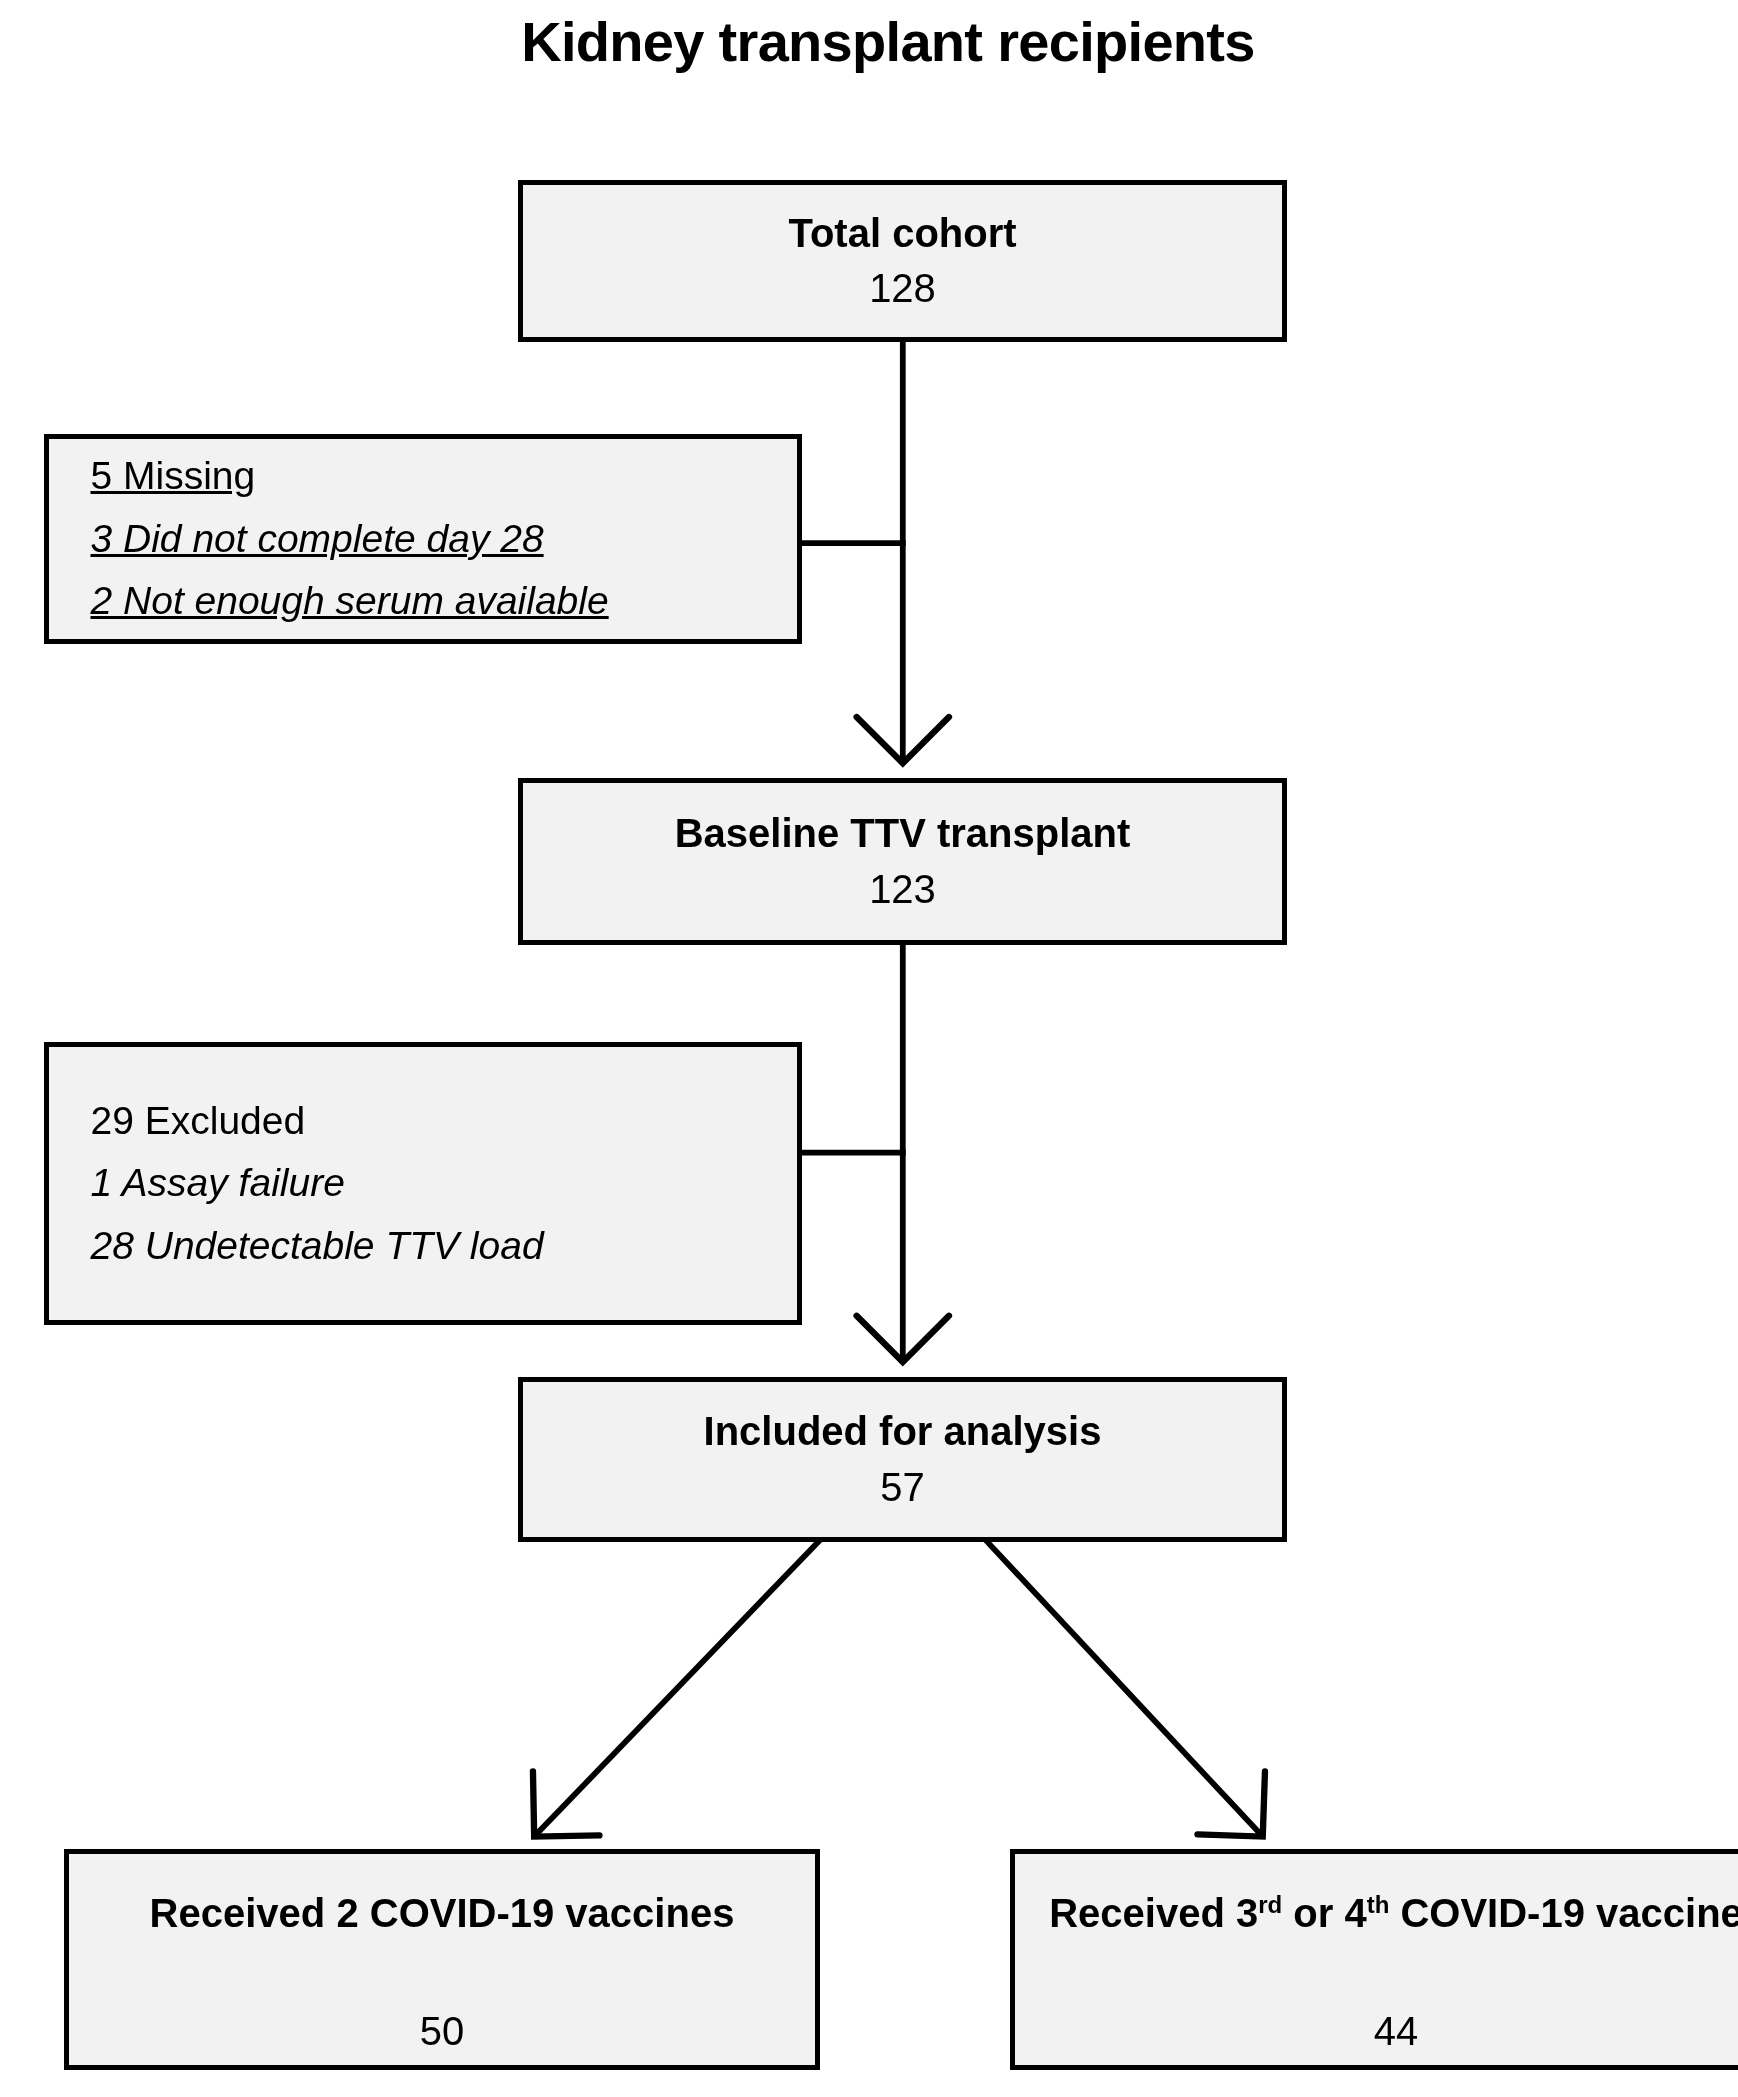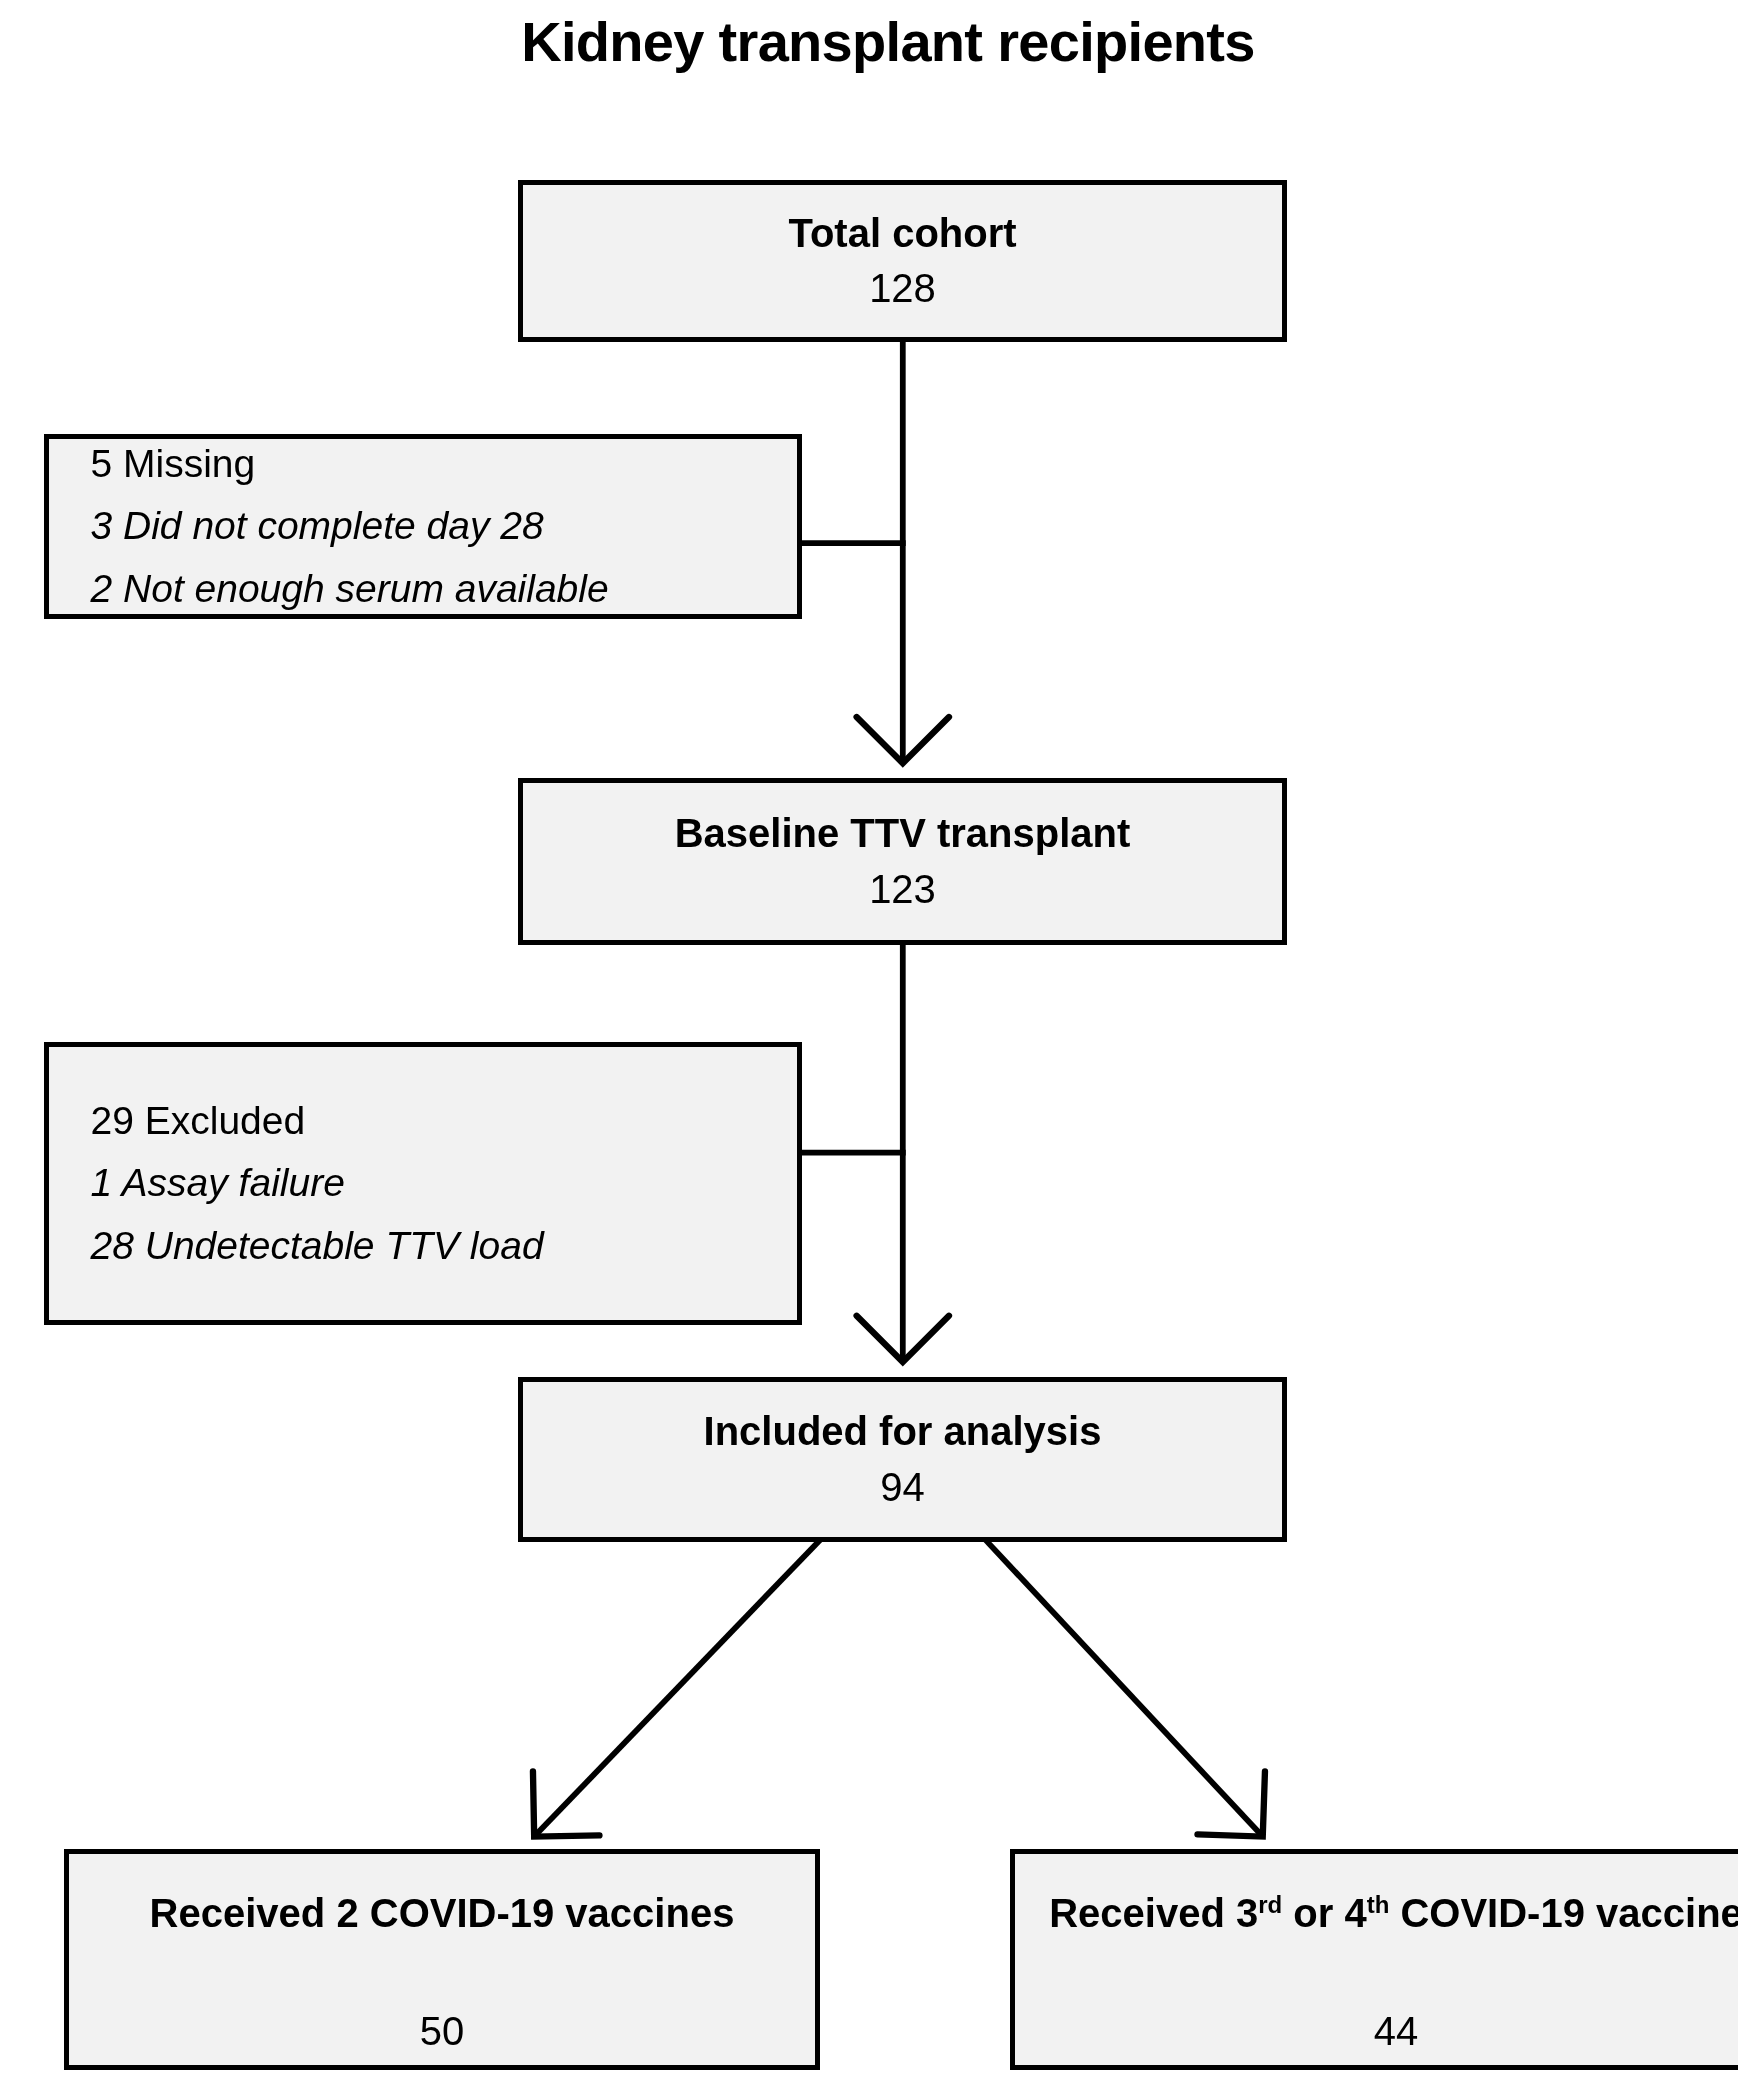--- a/index.html
+++ b/index.html
@@ -99,21 +99,21 @@
   .chevron-path {
     fill: none;
     stroke: var(--ink);
     stroke-width: 0.55;
     stroke-linecap: round;
     stroke-linejoin: miter;
   }
 
   
   .box-total    { left: 499px;  top: 180px;  width: 769px; height: 162px; }
-  .box-missing  { left: 24.5px;   top: 434px;  width: 758px; height: 185px; }
+  .box-missing  { left: 24.5px;   top: 434px;  width: 758px; height: 210px; text-decoration: underline; }
   .box-baseline { left: 499px;  top: 778px; width: 769px; height: 167px; }
   .box-excluded { left: 24.5px;   top: 1042px; width: 758px; height: 283px; }
   .box-included { left: 499px;  top: 1377px; width: 769px; height: 165px; }
   .box-vax2     { left: 45px;   top: 1849px; width: 756px; height: 221px; }
   .box-vax34    { left: 991px; top: 1849px; width: 772px; height: 221px; }
 </style>
 </head>
 <body>
 
 <div class="canvas">
@@ -151,21 +151,21 @@
   </div>
 
   <div class="box side-box box-excluded">
     <div class="side-line">29 Excluded</div>
     <div class="side-line italic">1 Assay failure</div>
     <div class="side-line italic">28 Undetectable TTV load</div>
   </div>
 
   <div class="box center-box box-included">
     <div class="box-title">Included for analysis</div>
-    <div class="box-count">94</div>
+    <div class="box-count">57</div>
   </div>
 
   <div class="box bottom-box box-vax2">
     <div class="bottom-title">Received 2 COVID-19 vaccines</div>
     <div class="box-count">50</div>
   </div>
 
   <div class="box bottom-box box-vax34">
     <div class="bottom-title"><span>Received 3</span><sup>rd</sup><span> or 4</span><sup>th</sup><span> COVID-19 vaccine</span></div>
     <div class="box-count">44</div>

